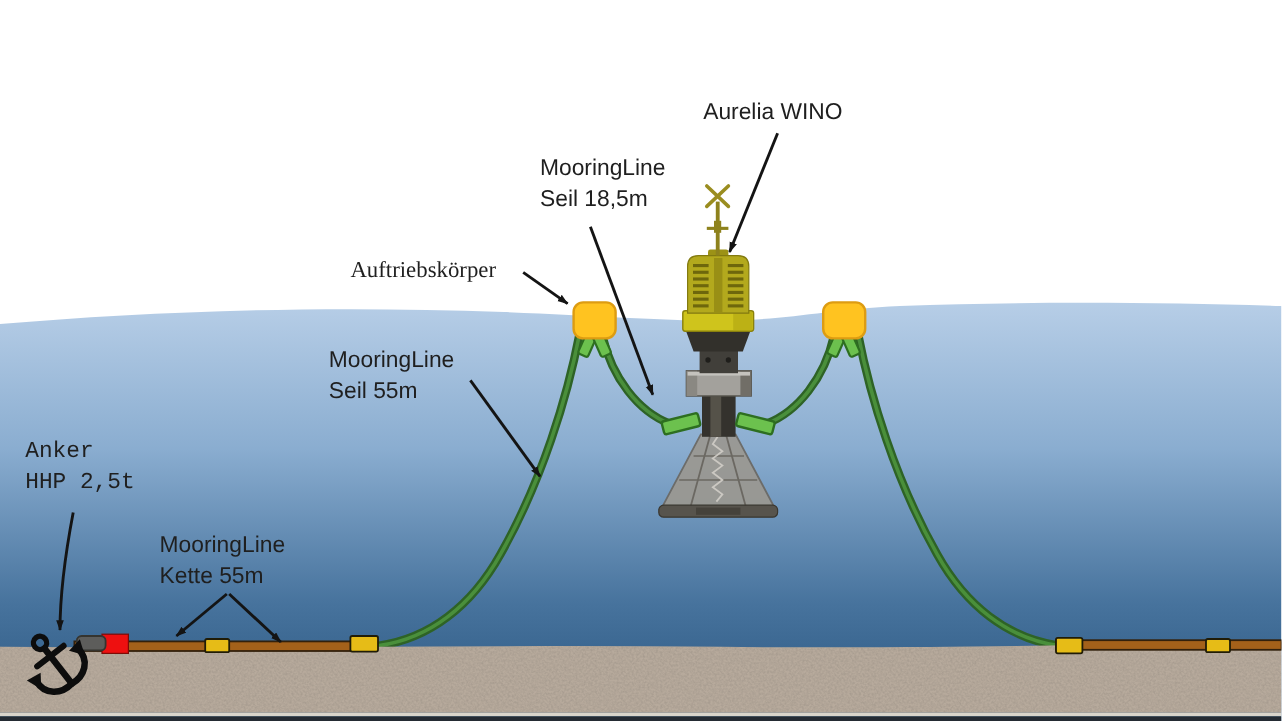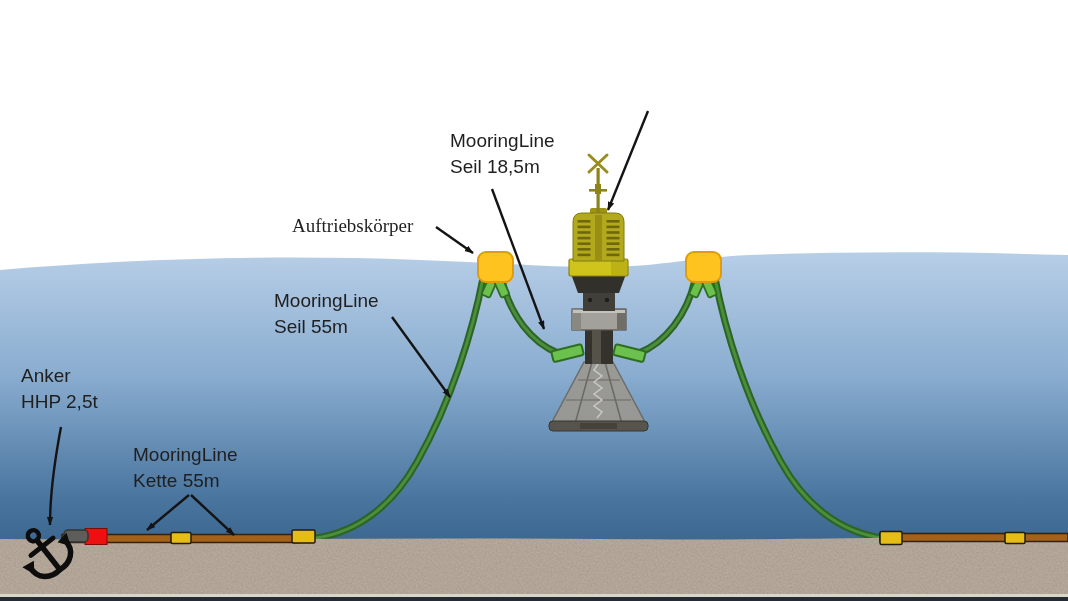--- a/index.html
+++ b/index.html
@@ -192,23 +192,24 @@
     <path d="M648,111 L608,210" marker-end="url(#arrowHead)"></path>
     <path d="M492,189 L544,329" marker-end="url(#arrowHead)"></path>
     <path d="M436,227 L473,253" marker-end="url(#arrowHead)"></path>
     <path d="M392,317 L450,397" marker-end="url(#arrowHead)"></path>
     <path d="M61,427 Q50,485 50,525" marker-end="url(#arrowHead)"></path>
     <path d="M189,495 L147,530" marker-end="url(#arrowHead)"></path>
     <path d="M191,495 L234,535" marker-end="url(#arrowHead)"></path>
   </g>
 </svg>
 
+<div class="diagram-label" style="left:586px; top:81px;">Aurelia WINO</div>
 <div class="diagram-label" style="left:450px; top:128px;">MooringLine
 Seil 18,5m</div>
 <div class="diagram-label" style="left:292px; top:213px;font-family:Liberation Serif, serif;">Auftriebskörper</div>
 <div class="diagram-label" style="left:274px; top:288px;">MooringLine
 Seil 55m</div>
-<div class="diagram-label" style="left:21px;  top:363px;">Anker
+<div class="diagram-label" style="left:21px;  top:363px;font-family:Liberation Mono, monospace;">Anker
 HHP 2,5t</div>
 <div class="diagram-label" style="left:133px; top:442px;">MooringLine
 Kette 55m</div>
 
 </div>
 
 </body></html>

